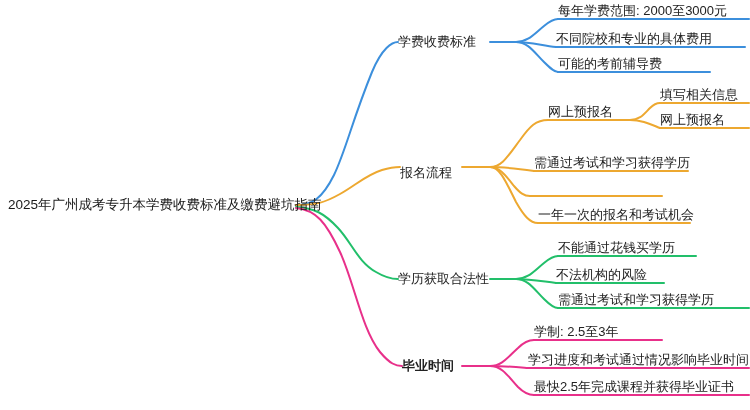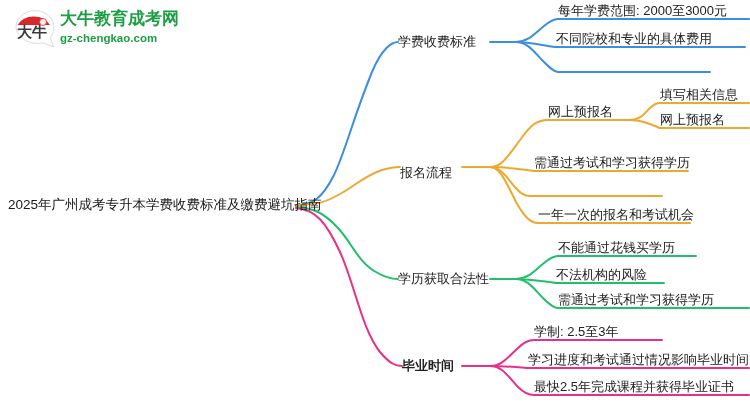--- a/index.html
+++ b/index.html
@@ -91,34 +91,20 @@
     width: 750px;
     height: 410px;
     pointer-events: none;
   }
 </style>
 </head>
 <body>
 
 <div id="mindmap-root">
 
-  <div class="logo-block">
-    <div class="logo-mark">
-      <svg width="42" height="40" viewBox="0 0 42 40">
-        <path d="M2 18 a19 17 0 1 1 34 10 l4 9 l-11 -4 a22 18 0 0 1 -27 -15 z" fill="#ffffff" stroke="#dddddd" stroke-width="1"></path>
-        <path d="M3.5 15 a18 15 0 0 1 32.5 0 z" fill="#d9272e"></path>
-        <text x="18" y="27" font-family="'Liberation Sans',sans-serif" font-size="15" font-weight="bold" fill="#3a3a3a" text-anchor="middle">大牛</text>
-        <circle cx="29" cy="12" r="3.5" fill="#f2f2f2" stroke="#d9272e" stroke-width="0.8"></circle>
-      </svg>
-    </div>
-    <div class="logo-text-wrap">
-      <div class="logo-title">大牛教育成考网</div>
-      <div class="logo-sub">gz-chengkao.com</div>
-    </div>
-  </div>
 
   <svg class="links" viewBox="0 0 750 410">
     <g fill="none" stroke-width="2" stroke-linecap="round">
 
       <path d="M296,205 C312,205 322,199 334,175 C346,150 352,121 372,72 C382,48 392,42 398,42" stroke="#3c8fdc" stroke-width="2"></path>
       <path d="M490,42 C502,42 508,42 516,42" stroke="#3c8fdc" stroke-width="2"></path>
 
       <path d="M516,42 C528,42 534,34 544,26 C550,21 554,19 558,19" stroke="#3c8fdc"></path>
       <path d="M516,42 C530,42 540,45 556,47" stroke="#3c8fdc"></path>
       <path d="M516,42 C528,42 534,52 544,62 C550,68 554,72 558,72" stroke="#3c8fdc"></path>
@@ -163,20 +149,21 @@
       <path d="M528,368 L749,368" stroke="#e8308a"></path>
       <path d="M534,395 L749,395" stroke="#e8308a"></path>
     </g>
   </svg>
 
   <div class="node node-root" style="left:8px; top:198px;">2025年广州成考专升本学费收费标准及缴费避坑指南</div>
 
   <div class="node node-l1" style="left:398px; top:35px;">学费收费标准</div>
   <div class="node node-l2" style="left:558px; top:4px;">每年学费范围: 2000至3000元</div>
   <div class="node node-l2" style="left:556px; top:32px;">不同院校和专业的具体费用</div>
+  <div class="node node-l2" style="left:558px; top:57px;">可能的考前辅导费</div>
 
   <div class="node node-l1" style="left:400px; top:152px;margin-top:14px;">报名流程</div>
   <div class="node node-l2" style="left:548px; top:105px;">网上预报名</div>
   <div class="node node-l3" style="left:660px; top:88px;">填写相关信息</div>
   <div class="node node-l3" style="left:660px; top:113px;">网上预报名</div>
   <div class="node node-l2" style="left:534px; top:156px;">需通过考试和学习获得学历</div>
   <div class="node node-l2" style="left:538px; top:208px;">一年一次的报名和考试机会</div>
 
   <div class="node node-l1" style="left:398px; top:272px;">学历获取合法性</div>
   <div class="node node-l2" style="left:558px; top:241px;">不能通过花钱买学历</div>

